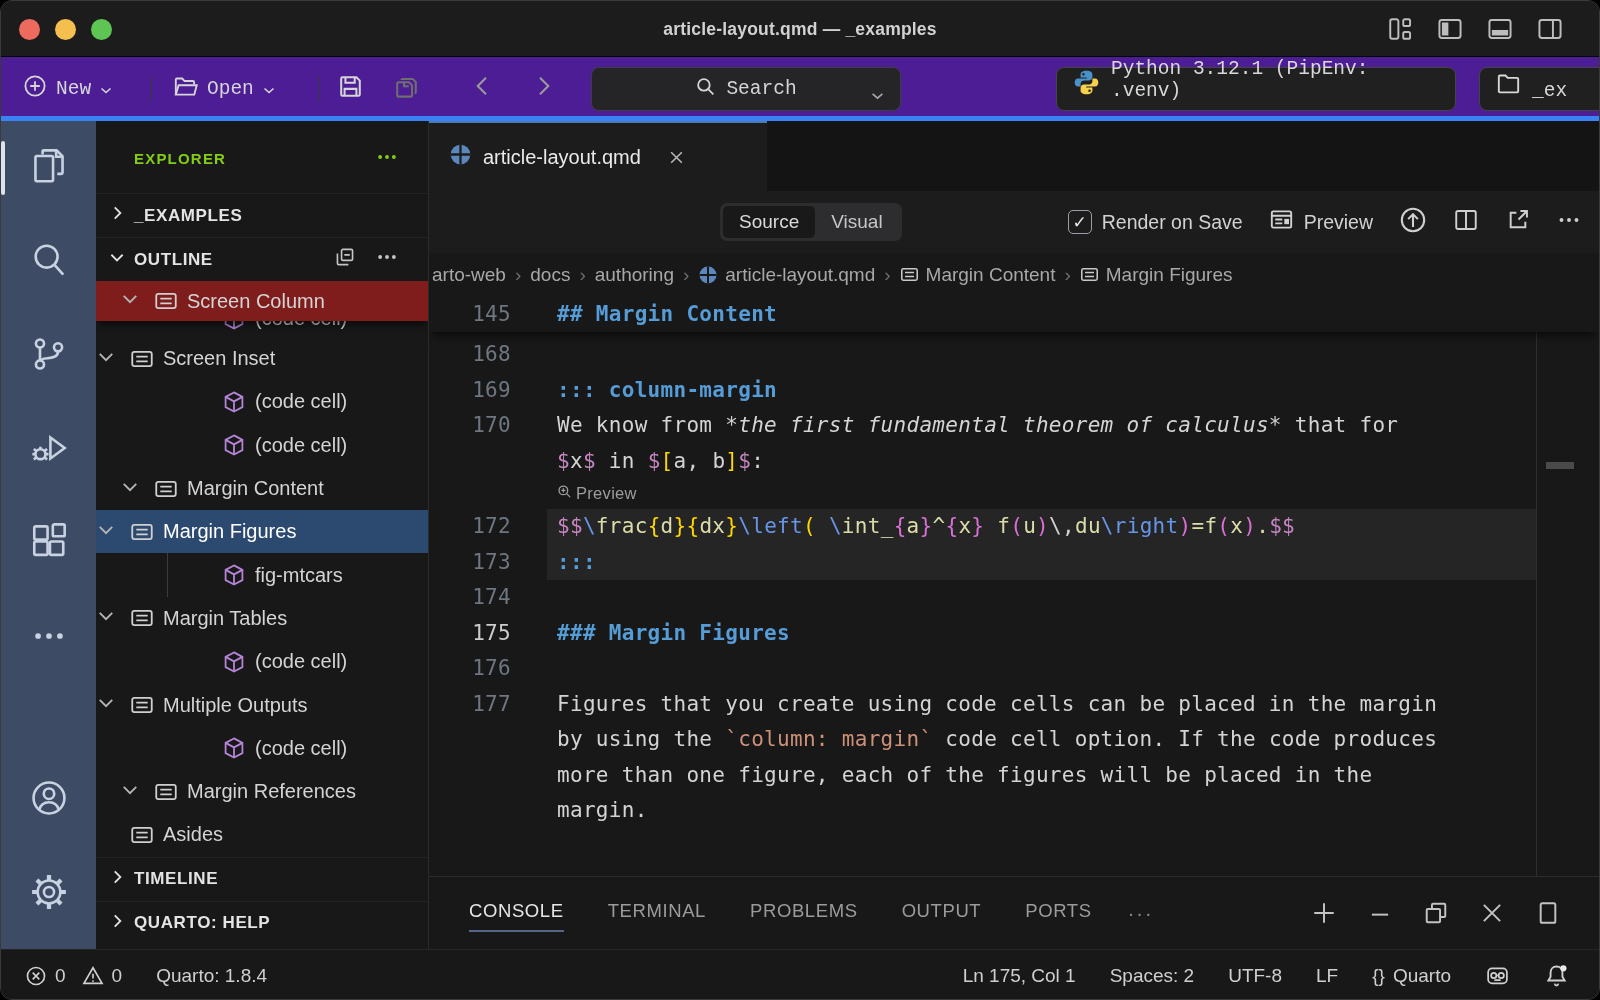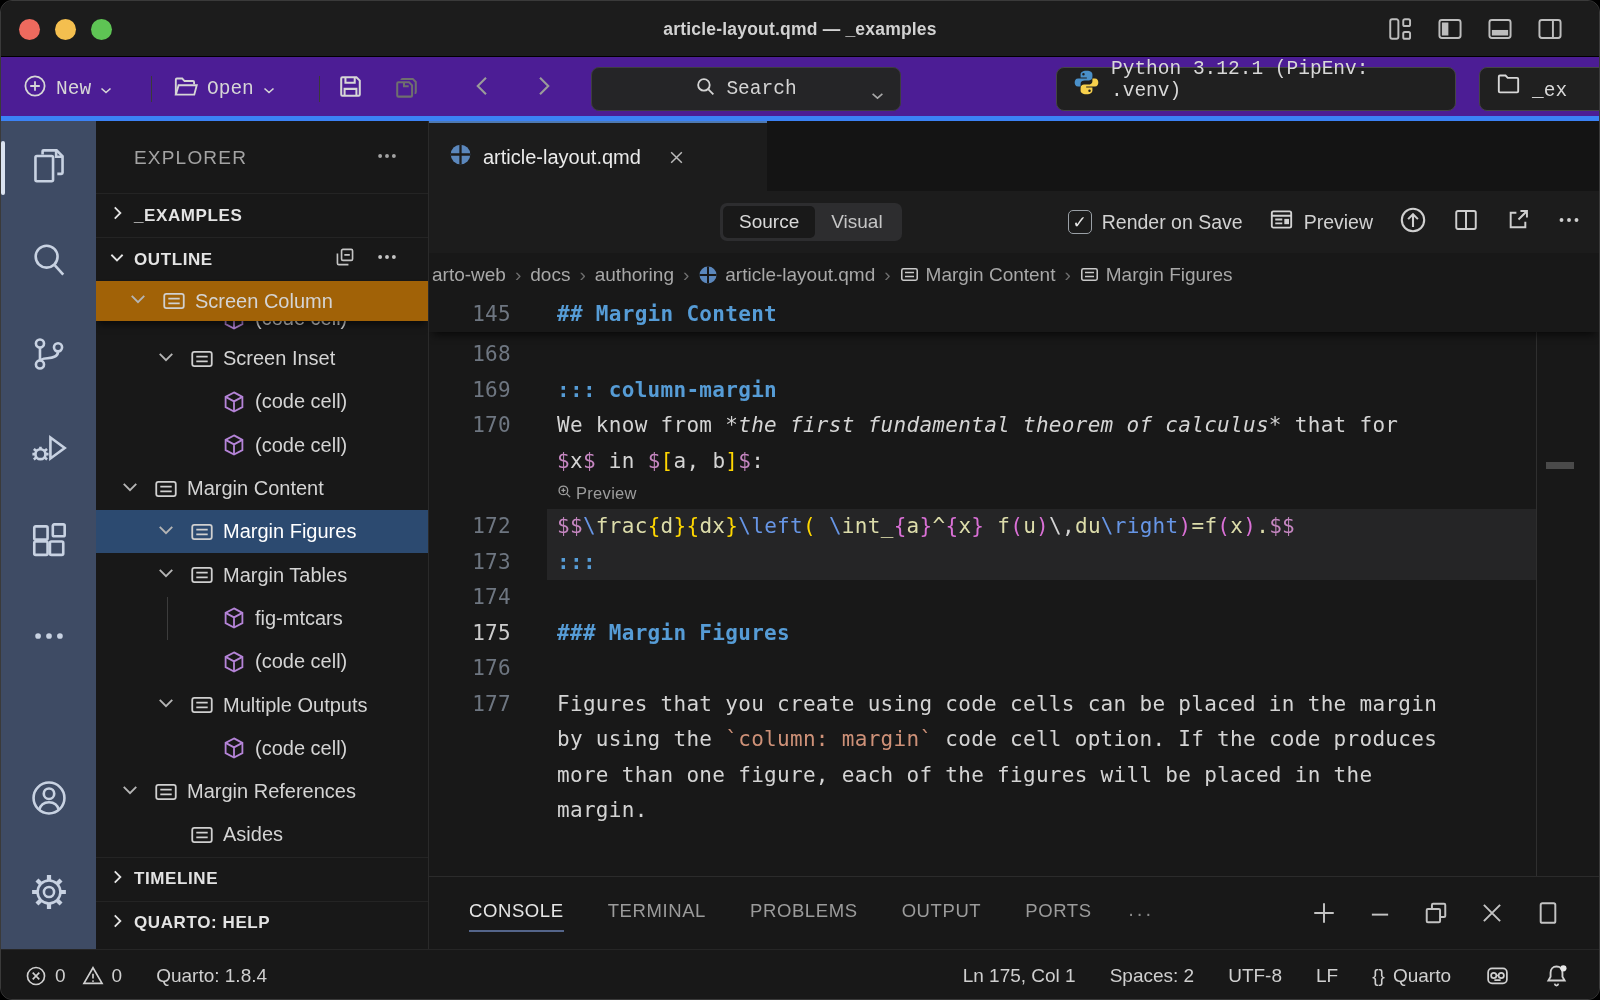--- a/index.html
+++ b/index.html
@@ -29,41 +29,41 @@
 
   
   .main { display:flex; height:828px; }
 
   .activitybar { width:95px; background:#3e4b64; display:flex; flex-direction:column; padding-bottom:8px; }
   .act-item { position:relative; height:94px; display:flex; align-items:center; justify-content:center; color:#c8d2e2; }
   .act-item.active::before { content:''; position:absolute; left:0; top:20px; bottom:20px; width:4px; background:#dbe3f0; border-radius:2px; }
   .act-spacer { flex:1; }
 
   .sidebar { width:332px; background:#181818; padding-top:14px; overflow:hidden; }
-  .side-h { height:46px; display:flex; align-items:center; padding:0 30px 0 38px; color:#a3a3a3; font-size:19px; letter-spacing:1.2px; }
+  .side-h { height:46px; display:flex; align-items:center; padding:0 30px 0 38px; color:#84cc16; font-size:15px; letter-spacing:1.2px;font-weight:bold; }
   .side-h .grow, .sect .grow { flex:1; }
   .spacer12 { height:12px; }
   .sect { height:44px; display:flex; align-items:center; gap:8px; padding:0 30px 0 12px; color:#e4e4e4; font-size:17px;
     font-weight:bold; letter-spacing:.6px; border-top:1px solid #242424; }
   .sect .s-icons { display:flex; gap:20px; color:#c4c4c4; }
   #outline-tree { position:relative; }
   .orow { position:relative; width:100%; }
   .orow .rowin { height:43.3px; display:flex; align-items:center; }
-  .orow.sticky { height:40px; background:#a16207; box-shadow:0 6px 7px -2px rgba(0,0,0,.55); position:relative; z-index:2;padding-left:8px; }
+  .orow.sticky { height:40px; background:#7f1d1d; box-shadow:0 6px 7px -2px rgba(0,0,0,.55); position:relative; z-index:2; }
   .orow.sticky .rowin { height:40px; }
   .orow.clipped { height:16px; overflow:hidden; }
   .orow.clipped .rowin { margin-top:-24px; }
   .orow.selected { background:#2c4a70; }
   .orow.selected .olabel { color:#fff; }
   .orow.guide::before { content:''; position:absolute; left:71px; top:0; height:100%; width:1px; background:#3c3c3c; }
   .chevslot { width:34px; display:flex; justify-content:flex-start; color:#b5b5b5; flex:none; }
   .oicon { width:24px; margin-right:9px; display:flex; flex:none; color:#d0d0d0; }
   .oicon.purple { color:#b584d8; }
   .olabel { font-size:20px; color:#d4d4d4; white-space:nowrap; }
-  .lv1 .rowin { padding-left:24px; } .lv2 .rowin { padding-left:60px; } .lv3 .rowin { padding-left:92px; }
+  .lv1 .rowin { padding-left:24px; } .lv2 .rowin { } .lv3 .rowin { padding-left:92px; }
 
   .rightcol { flex:1; display:flex; flex-direction:column; border-left:1px solid #2a2a2a; background:#181818; min-width:0; }
 
   .tabbar { height:70px; background:#141414; display:flex; }
   .tab { width:338px; height:70px; background:#1c1c1c; border-top:2px solid #4d79b3; display:flex; align-items:center; gap:11px;
     padding:0 20px; color:#eaeaea; font-size:20px; }
   .tab .close { margin-left:16px; color:#bcbcbc; display:flex; }
 
   .edtoolbar { position:relative; height:62px; background:#1c1c1c; }
   .seg { position:absolute; left:291px; top:12px; height:38px; background:#2d2d2f; border-radius:7px; display:flex; align-items:center;
@@ -425,46 +425,46 @@
               </span>
               <span class="oicon">
                 <svg width="24" height="24" viewBox="0 0 16 16" fill="none" stroke="currentColor" stroke-width="1.2">
                   <rect x="1.5" y="3.2" width="13" height="9.6" rx="1.4"></rect>
                   <path d="M4.2 6.4h7.6M4.2 9.6h7.6"></path>
                 </svg>
               </span>
               <span class="olabel">Margin Figures</span>
             </div>
           </div>
+          <div class="orow lv3 guide">
+            <div class="rowin">
+              <span class="chevslot"></span>
+              <span class="oicon purple">
+                <svg width="24" height="24" viewBox="0 0 16 16" fill="none" stroke="currentColor" stroke-width="1.2">
+                  <path d="M8 1.6l5.6 3v6.8L8 14.4l-5.6-3V4.6z"></path>
+                  <path d="M2.4 4.6L8 7.6l5.6-3M8 7.6v6.8"></path>
+                </svg>
+              </span>
+              <span class="olabel">fig-mtcars</span>
+            </div>
+          </div>
           <div class="orow lv2">
             <div class="rowin">
               <span class="chevslot">
                 <span><svg width="20" height="20" viewBox="0 0 16 16" fill="none" stroke="currentColor" stroke-width="1.5">
                     <path d="M3 5.5l5 5 5-5"></path>
                   </svg></span>
               </span>
               <span class="oicon">
                 <svg width="24" height="24" viewBox="0 0 16 16" fill="none" stroke="currentColor" stroke-width="1.2">
                   <rect x="1.5" y="3.2" width="13" height="9.6" rx="1.4"></rect>
                   <path d="M4.2 6.4h7.6M4.2 9.6h7.6"></path>
                 </svg>
               </span>
               <span class="olabel">Margin Tables</span>
-            </div>
-          </div>
-          <div class="orow lv3 guide">
-            <div class="rowin">
-              <span class="chevslot"></span>
-              <span class="oicon purple">
-                <svg width="24" height="24" viewBox="0 0 16 16" fill="none" stroke="currentColor" stroke-width="1.2">
-                  <path d="M8 1.6l5.6 3v6.8L8 14.4l-5.6-3V4.6z"></path>
-                  <path d="M2.4 4.6L8 7.6l5.6-3M8 7.6v6.8"></path>
-                </svg>
-              </span>
-              <span class="olabel">fig-mtcars</span>
             </div>
           </div>
           <div class="orow lv3">
             <div class="rowin">
               <span class="chevslot"></span>
               <span class="oicon purple">
                 <svg width="24" height="24" viewBox="0 0 16 16" fill="none" stroke="currentColor" stroke-width="1.2">
                   <path d="M8 1.6l5.6 3v6.8L8 14.4l-5.6-3V4.6z"></path>
                   <path d="M2.4 4.6L8 7.6l5.6-3M8 7.6v6.8"></path>
                 </svg>

